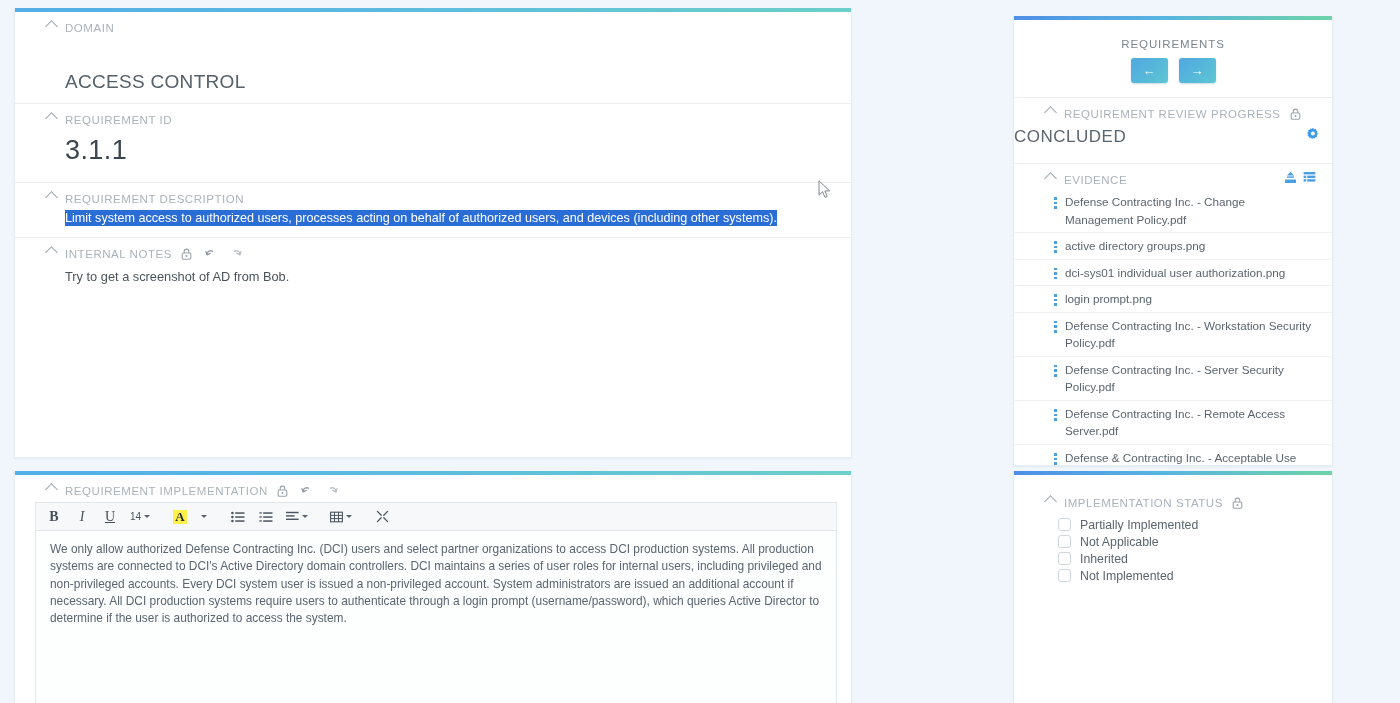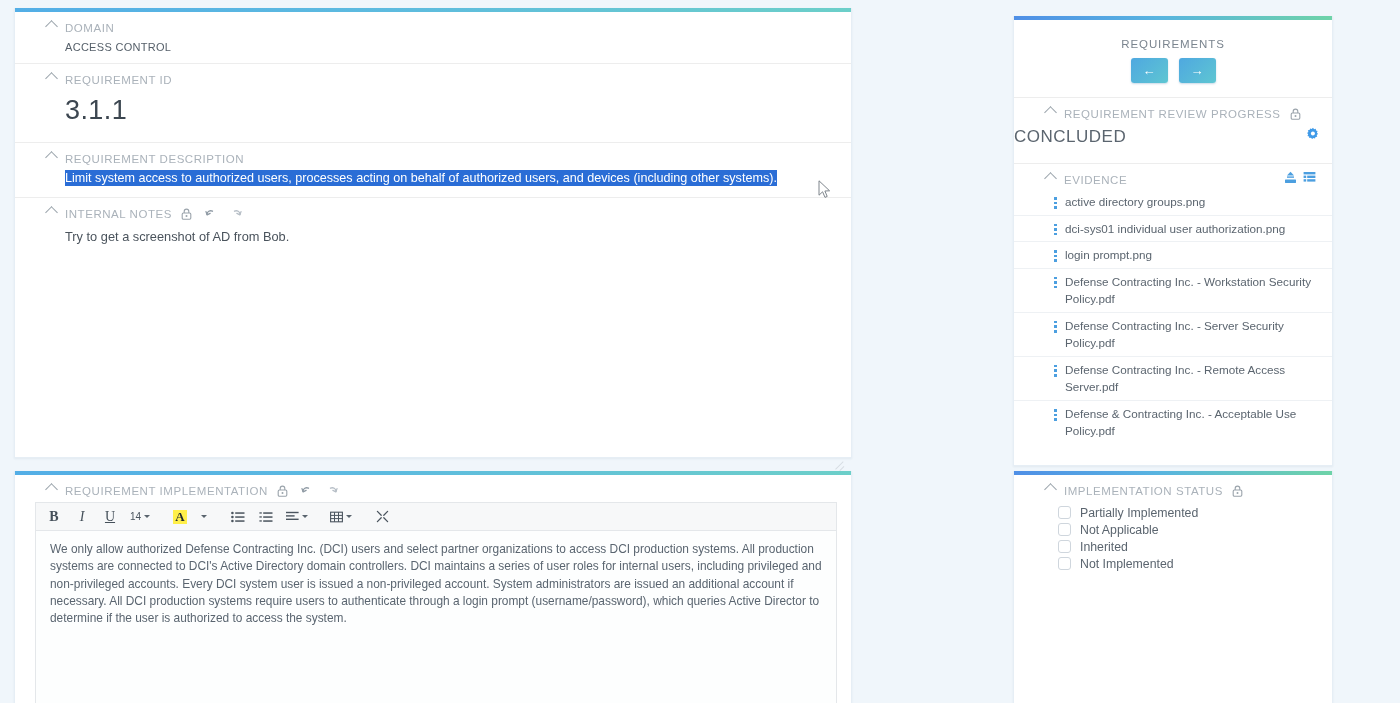--- a/index.html
+++ b/index.html
@@ -62,22 +62,23 @@
   }
   .sec-body { padding: 4px 20px 2px 50px; }
 
   
   .ic { display: inline-block; vertical-align: middle; line-height: 0; }
   .ic svg { display: block; }
 
   
   #card-left-top { left: 14px; top: 8px; width: 838px; height: 450px; }
   .domain-value {
-    font-size: 11px; color: #56606a; letter-spacing: .3px;
+    font-size: 19px; color: #56606a; letter-spacing: .3px;
     padding-top: 2px;
+    margin-top: 30px;
   }
   .reqid-value {
     font-size: 27px; color: #3c4650; font-weight: 400;
     letter-spacing: .4px; padding: 4px 0 6px;
   }
   .desc-value {
     display: inline;
     font-size: 12.6px;
     color: #ffffff;
     background: #2a6dd6;
@@ -503,20 +504,28 @@
           </span>
         </span>
       </div>
       <div class="ev-list">
           <div class="ev-item">
             <span class="dots">
               <i></i>
               <i></i>
               <i></i>
             </span>
+            <span>Defense Contracting Inc. - Change Management Policy.pdf</span>
+          </div>
+          <div class="ev-item">
+            <span class="dots">
+              <i></i>
+              <i></i>
+              <i></i>
+            </span>
             <span>active directory groups.png</span>
           </div>
           <div class="ev-item">
             <span class="dots">
               <i></i>
               <i></i>
               <i></i>
             </span>
             <span>dci-sys01 individual user authorization.png</span>
           </div>
@@ -560,21 +569,21 @@
             </span>
             <span>Defense &amp; Contracting Inc. - Acceptable Use Policy.pdf</span>
           </div>
         </div>
     </div>
   </div>
 
   <div class="card" id="card-right-bottom">
     <div class="card-accent blue-green"></div>
 
-    <div class="sec" style="border-bottom:none;">
+    <div class="sec" style="border-bottom:none;margin-top:12px;">
       <div class="sec-head">
         <span class="chev"></span>
         <span class="sec-title">IMPLEMENTATION STATUS</span>
         <span class="ic" style="margin-left:2px;">
           <svg width="11" height="12" viewBox="0 0 11 12">
               <rect x="1.2" y="5" width="8.6" height="6.2" rx="1.2" fill="none" stroke="#9aa3ab" stroke-width="1.1"></rect>
               <path d="M3.2 5V3.4a2.3 2.3 0 0 1 4.6 0V5" fill="none" stroke="#9aa3ab" stroke-width="1.1"></path>
               <circle cx="5.5" cy="8.1" r="1" fill="#9aa3ab"></circle>
             </svg>
         </span>

